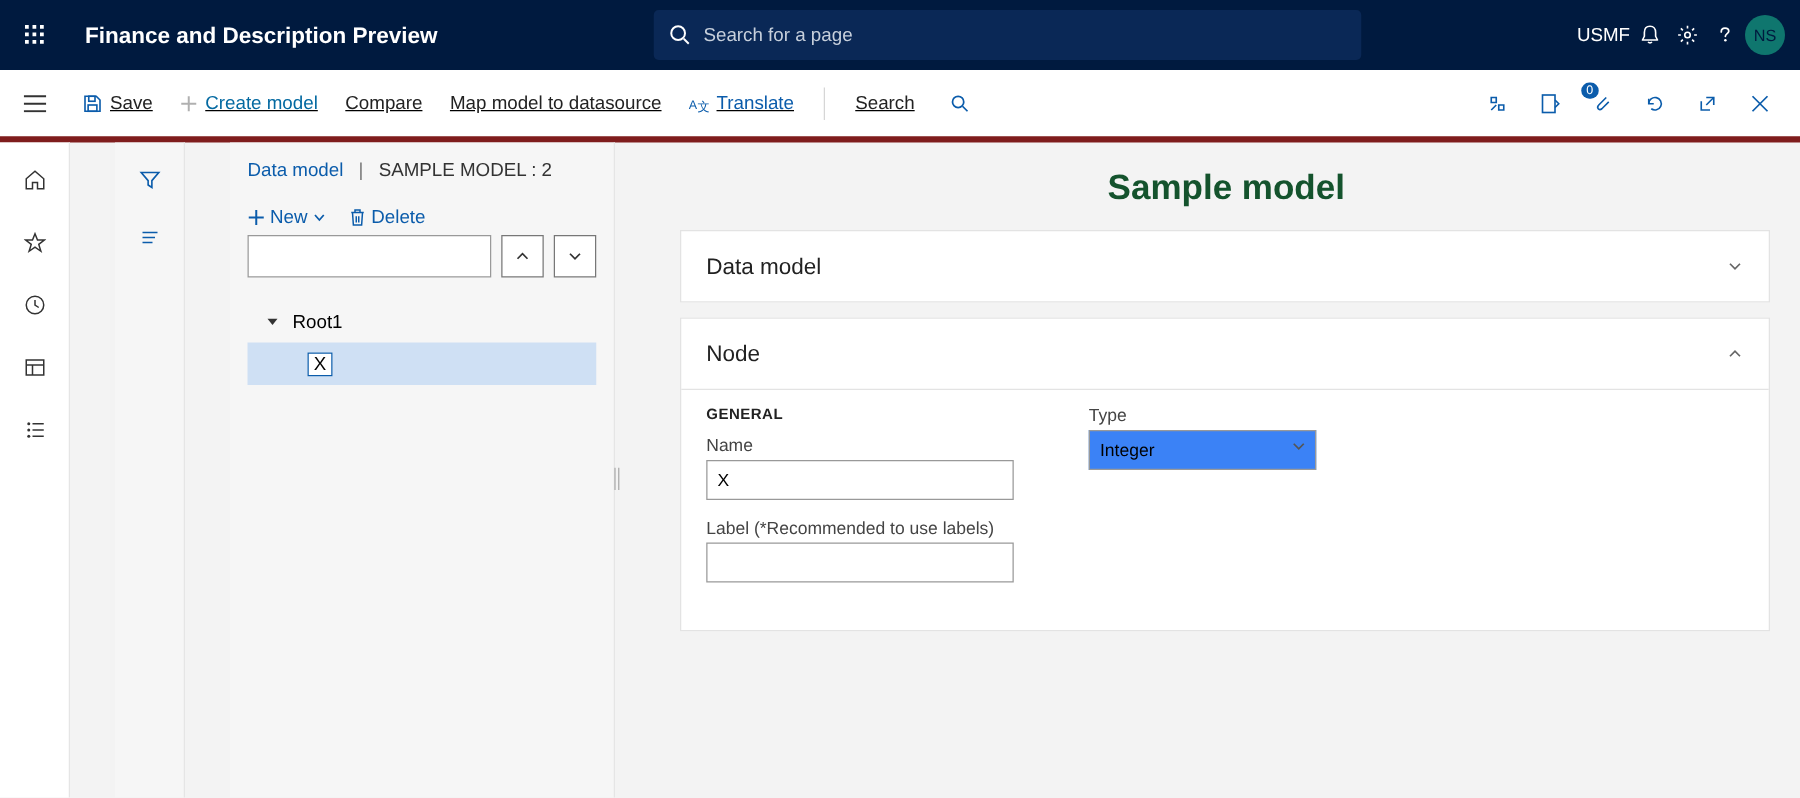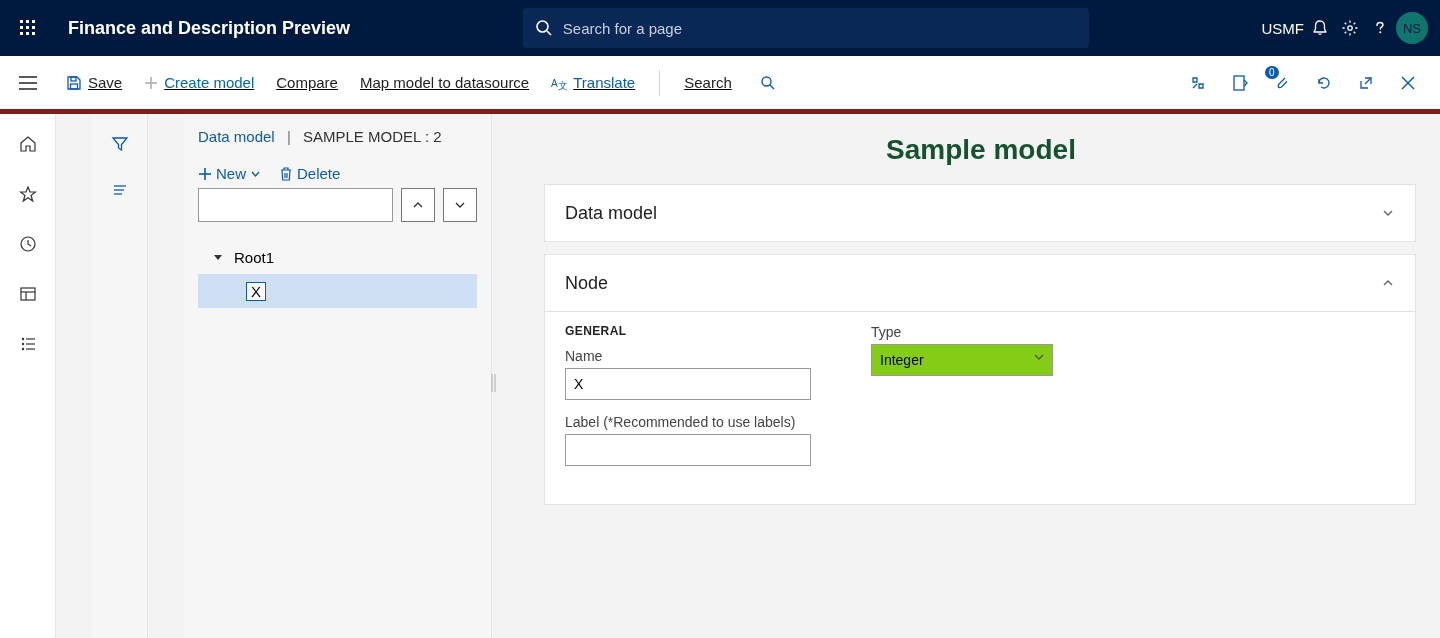--- a/index.html
+++ b/index.html
@@ -65,21 +65,21 @@
 
 .card { background: #fff; border: 1px solid #e3e3e3; margin-bottom: 12px; }
 .card-header { height: 56px; display: flex; align-items: center; justify-content: space-between; padding: 0 20px; font-size: 18px; color: #222; cursor: pointer; }
 .card-body { padding: 12px 20px 24px 20px; border-top: 1px solid #e3e3e3; display: flex; gap: 60px; }
 .section-title { font-size: 12px; font-weight: 700; letter-spacing: 0.4px; color: #222; margin-bottom: 10px; }
 .field { margin-bottom: 14px; }
 .field-label { font-size: 14px; color: #444; margin-bottom: 4px; display: block; }
 .field input[type=text] { width: 246px; height: 32px; border: 1px solid #999; padding: 0 8px; font-size: 14px; }
 .field textarea { width: 246px; height: 80px; border: 1px solid #999; padding: 6px 8px; font-size: 14px; resize: none; }
 .select-wrap { position: relative; }
-.select-wrap select { width: 182px; height: 32px; border: 1px solid #999; padding: 0 28px 0 8px; font-size: 14px; appearance: none; background: #84cc16; }
+.select-wrap select { width: 182px; height: 32px; border: 1px solid #999; padding: 0 28px 0 8px; font-size: 14px; appearance: none; background: #3b82f6; }
 .select-wrap .chev { position: absolute; right: 8px; top: 7px; pointer-events: none; color: #555; }
 
 svg { display: block; }
 </style>
 </head>
 <body>
 
 <div class="topnav">
   <div class="waffle">
     <svg width="16" height="16" viewBox="0 0 16 16">

